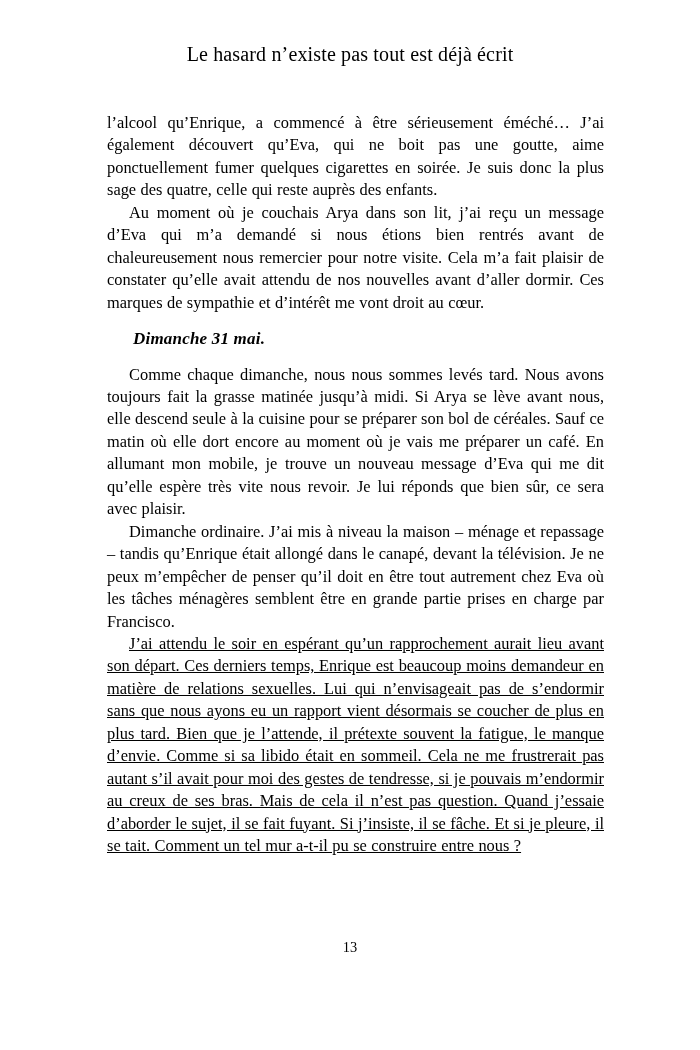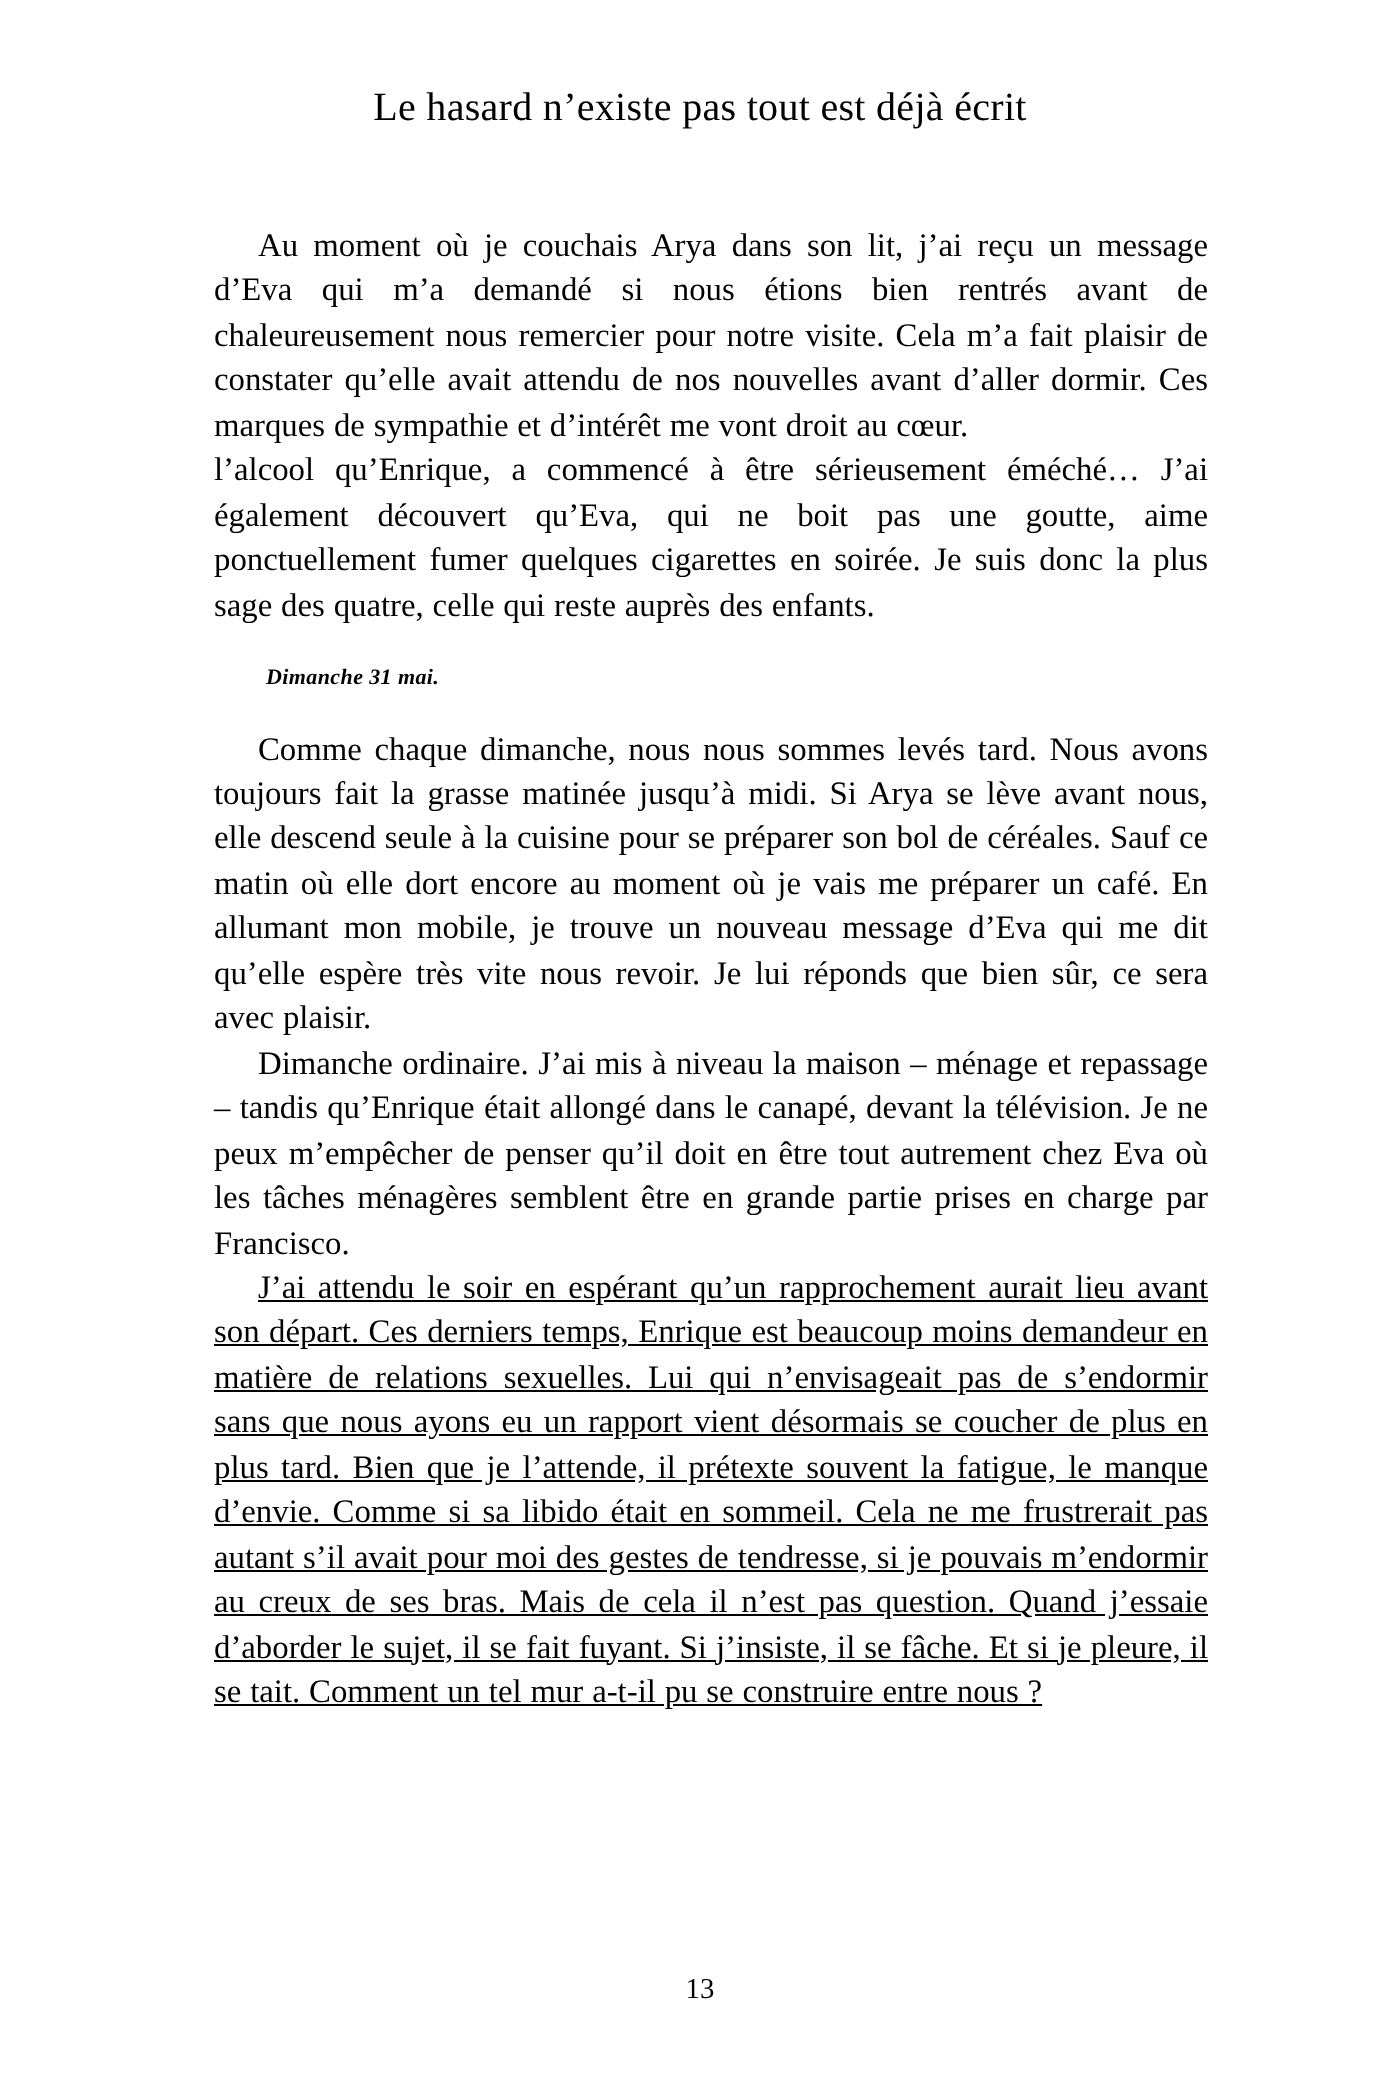--- a/index.html
+++ b/index.html
@@ -59,54 +59,54 @@
     text-indent: 0;
   }
   p.para:last-child {
     text-align-last: left;
     text-decoration: underline;
   }
 
   
   .date-heading {
     margin: 0;
-    font-size: 11px;
+    font-size: 17px;
     line-height: 22.45px;
     font-weight: bold;
     font-style: italic;
     text-indent: 26px;
     letter-spacing: 0.2px;
   }
 
   .gap-before-heading { height: 14px; }
   .gap-after-heading { height: 13px; }
 
   
   .folio {
     position: absolute;
-    top: 986px;
+    top: 938px;
     left: 0;
     width: 700px;
     text-align: center;
     font-size: 14.4px;
     line-height: 18px;
   }
 </style>
 </head>
 <body style="background: rgb(255, 255, 255); color: rgb(0, 0, 0);">
 
 <div class="page">
 
   <div class="running-head">Le hasard n’existe pas tout est déjà écrit</div>
 
   <div class="text-block">
 
+    <p class="para no-indent">l’alcool qu’Enrique, a commencé à être sérieusement éméché… J’ai également découvert qu’Eva, qui ne boit pas une goutte, aime ponctuellement fumer quelques cigarettes en soirée. Je suis donc la plus sage des quatre, celle qui reste auprès des enfants.</p>
+
     <p class="para">Au moment où je couchais Arya dans son lit, j’ai reçu un message d’Eva qui m’a demandé si nous étions bien rentrés avant de chaleureusement nous remercier pour notre visite. Cela m’a fait plaisir de constater qu’elle avait attendu de nos nouvelles avant d’aller dormir. Ces marques de sympathie et d’intérêt me vont droit au cœur.</p>
-
-    <p class="para no-indent">l’alcool qu’Enrique, a commencé à être sérieusement éméché… J’ai également découvert qu’Eva, qui ne boit pas une goutte, aime ponctuellement fumer quelques cigarettes en soirée. Je suis donc la plus sage des quatre, celle qui reste auprès des enfants.</p>
 
 
     <div class="gap-before-heading"></div>
 
     <p class="date-heading">Dimanche 31 mai.</p>
 
     <div class="gap-after-heading"></div>
 
     <p class="para">Comme chaque dimanche, nous nous sommes levés tard. Nous avons toujours fait la grasse matinée jusqu’à midi. Si Arya se lève avant nous, elle descend seule à la cuisine pour se préparer son bol de céréales. Sauf ce matin où elle dort encore au moment où je vais me préparer un café. En allumant mon mobile, je trouve un nouveau message d’Eva qui me dit qu’elle espère très vite nous revoir. Je lui réponds que bien sûr, ce sera avec plaisir.</p>
 

